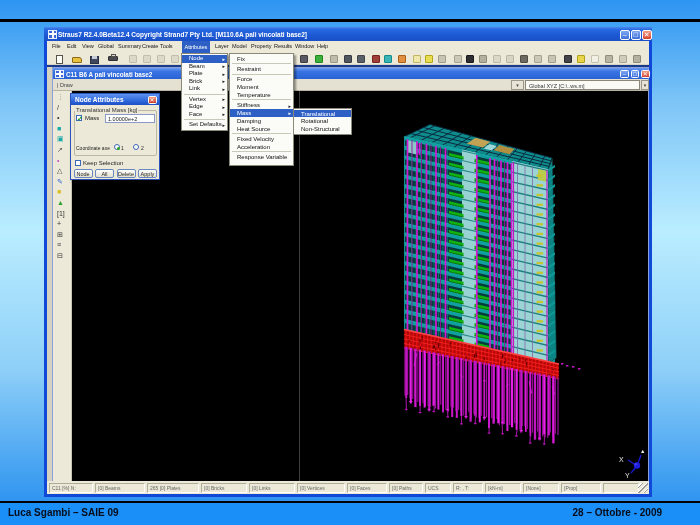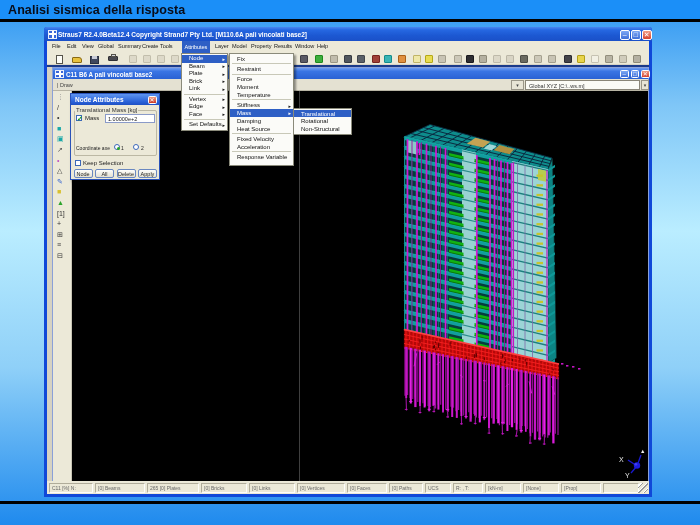--- a/index.html
+++ b/index.html
@@ -51,25 +51,26 @@
 .dtbar{position:absolute;left:0;top:0;width:100%;height:11px;background:linear-gradient(180deg,#5E94F0,#2A62D8 70%,#1E50C4)}
 .dtbar b{position:absolute;left:4px;top:2px;font-size:6.5px;color:#fff}
 .dx{position:absolute;right:2px;top:1.5px;width:9px;height:8px;background:linear-gradient(180deg,#F0A088,#CC3A24);border:1px solid #fff;border-radius:1.5px;color:#fff;font-size:6px;line-height:7px;text-align:center}
 .btn{position:absolute;height:9px;background:linear-gradient(180deg,#FEFEFB,#E4E1D2);border:1px solid #6A88C0;border-radius:2px;font-size:5.5px;text-align:center;line-height:8px;color:#222}
 .cb{position:absolute;width:6px;height:6px;background:#fff;border:1px solid #3C68B8}
 .chk{position:absolute;left:0px;top:-1px;color:#1C9A1C;font-size:7px;font-weight:bold}
 .rad{position:absolute;width:6px;height:6px;border-radius:50%;background:#fff;border:1px solid #3C68B8}
 .t6{font-size:6px;color:#222;position:absolute;white-space:nowrap}
 </style></head><body>
 <div class="blurwrap">
-<div class="abs hdr">
-      <span>Analisi sismica della risposta</span>
-    </div>
 <div class="abs rule" style="top:19px"></div>
 <div class="abs rule" style="top:501px"></div>
+<div class="abs ftr">
+      <b style="left:8px">Luca Sgambi – SAIE 09</b>
+      <b style="right:38px">28 – Ottobre - 2009</b>
+    </div>
 
 <div class="abs win"></div>
 <div class="abs tbar">
       <span class="s7" style="left:4px;top:3px"></span>
       <span class="ttl">Straus7 R2.4.0Beta12.4 Copyright Strand7 Pty Ltd. [M110.6A pali vincolati base2]</span>
     </div>
 <div class="abs wbtn" style="left:620px;top:29.5px">–</div>
 <div class="abs wbtn" style="left:631px;top:29.5px">□</div>
 <div class="abs wbtn cls" style="left:642px;top:29.5px">✕</div>
 

